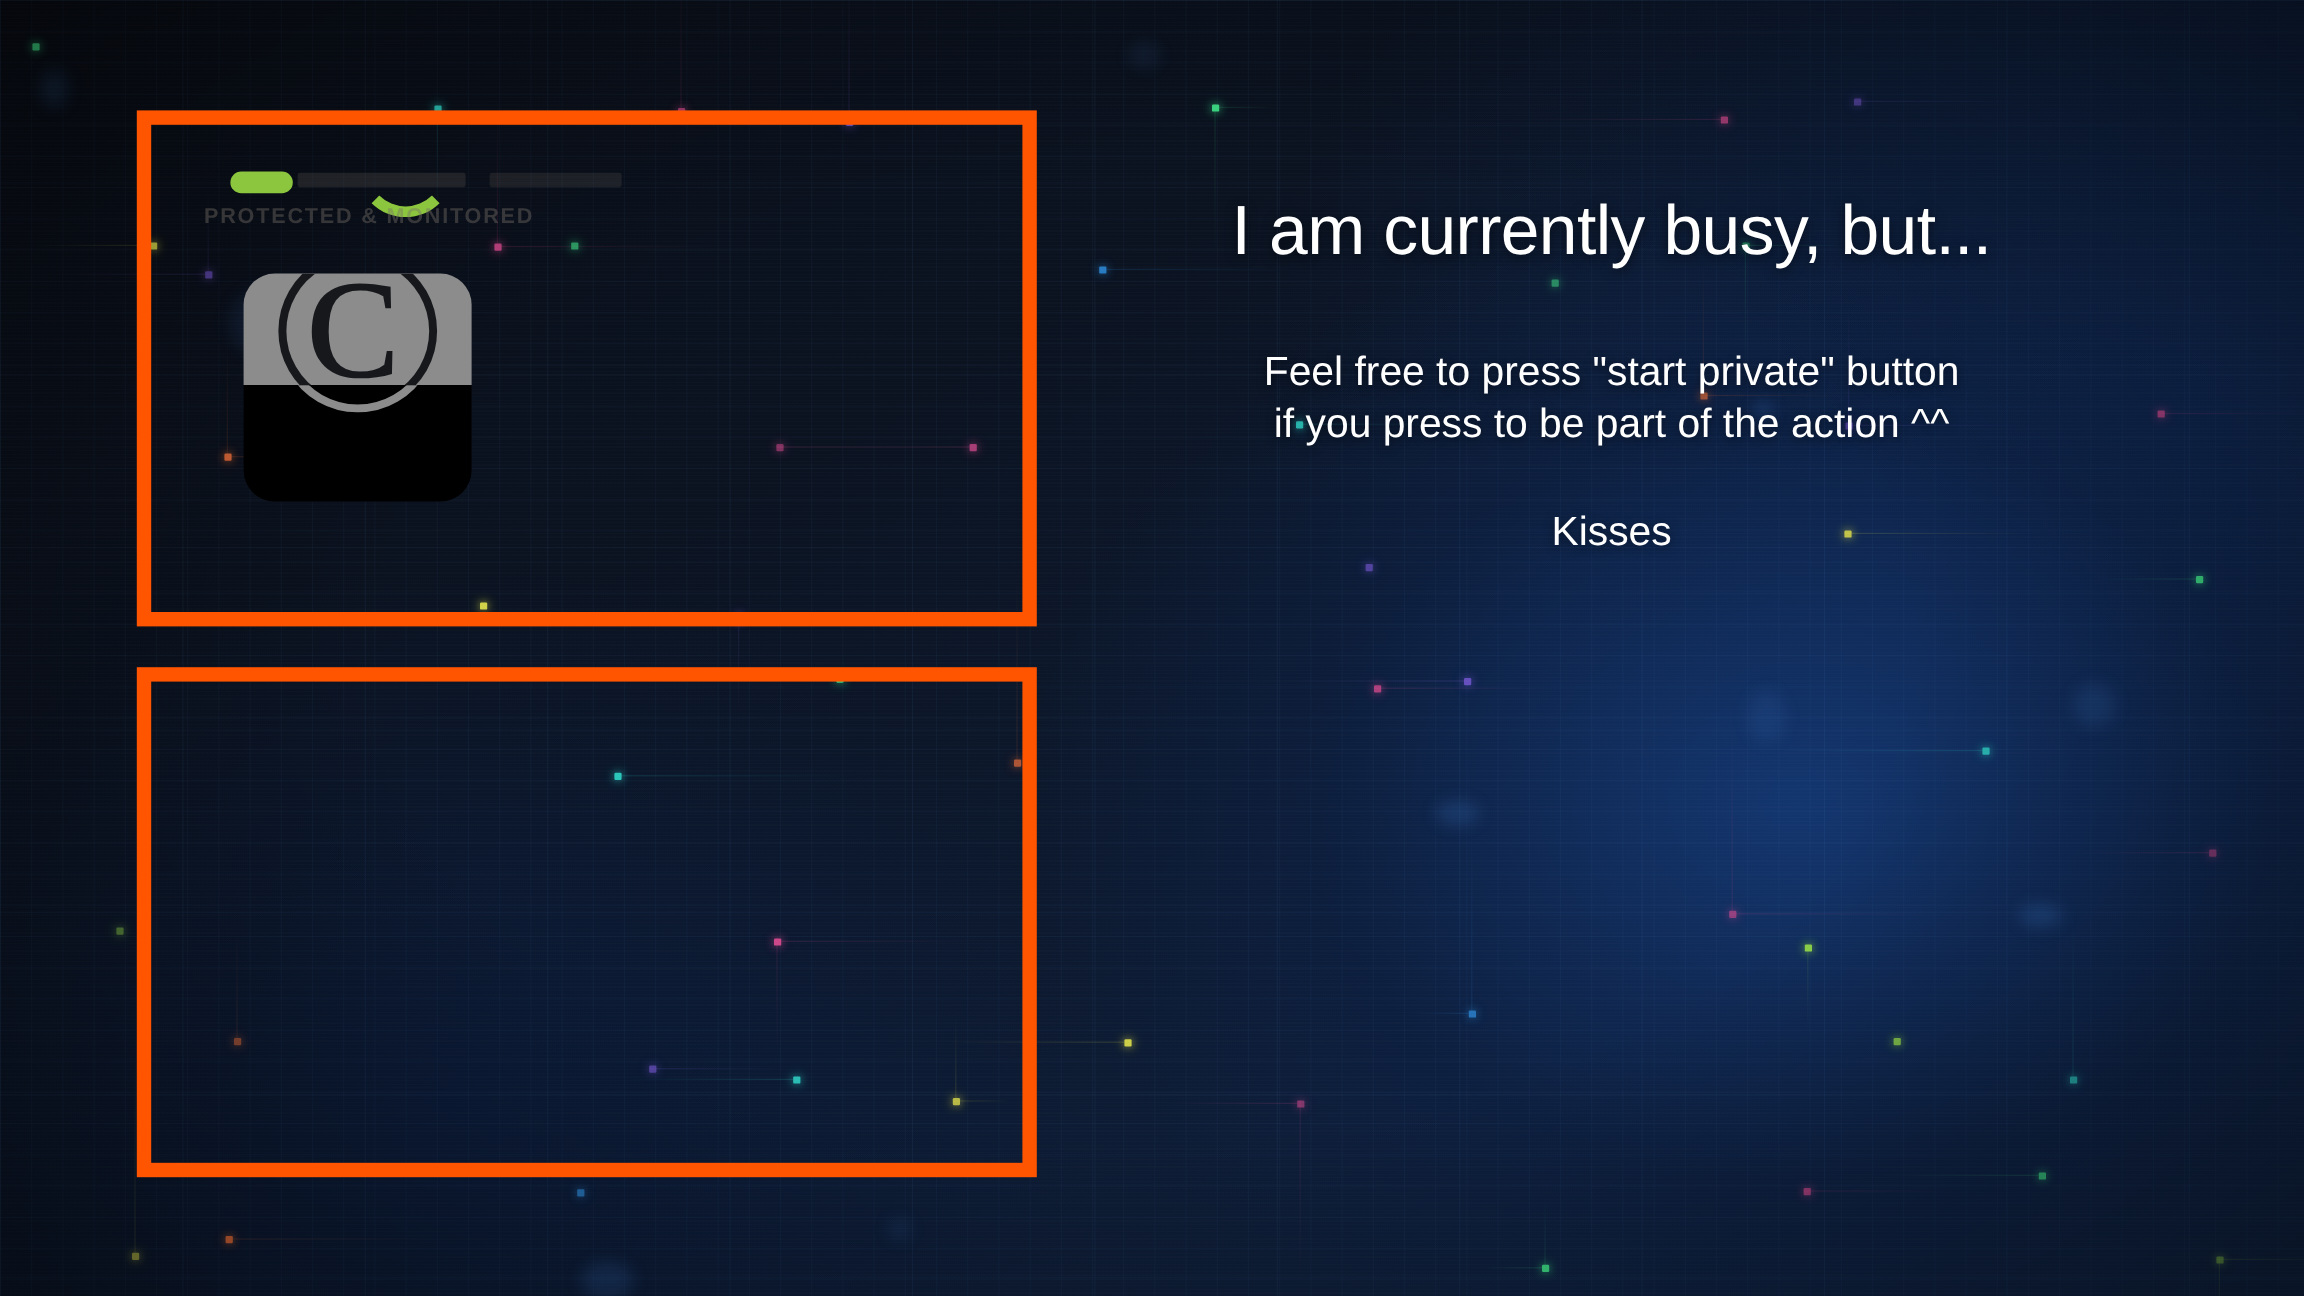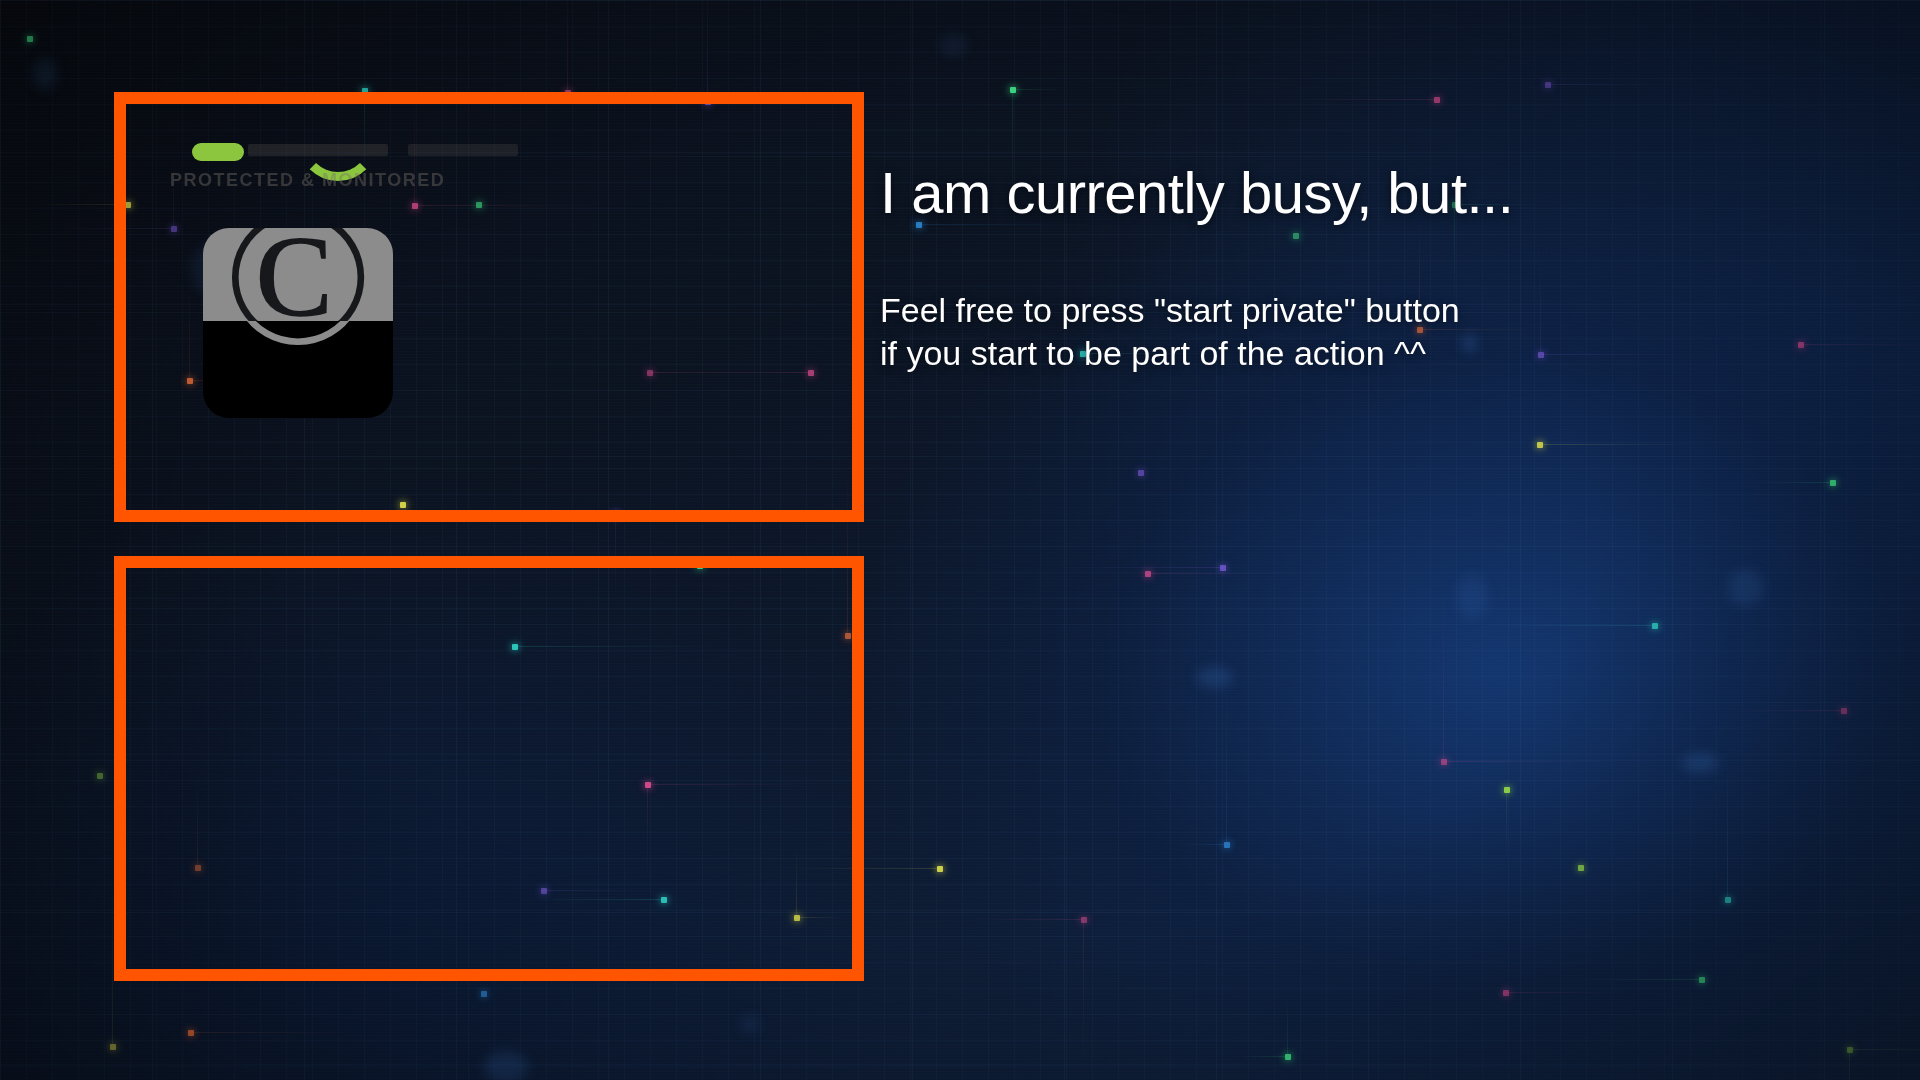--- a/index.html
+++ b/index.html
@@ -255,24 +255,24 @@
     justify-content: center;
     font-size: 34px;
     font-weight: bold;
     color: #8CC63E;
     font-family: "Liberation Sans", sans-serif;
   }
 
   
   #message-col {
     position: absolute;
-    left: 880px;
+    left: 843px;
     top: 160px;
     width: 1000px;
-    text-align: left;
+    text-align: center;
     color: #ffffff;
   }
   #headline {
     font-size: 58px;
     font-weight: normal;
     line-height: 1.15;
     margin: 0;
     text-shadow: 0 2px 10px rgba(0,0,0,0.55);
     letter-spacing: -0.5px;
   }
@@ -457,18 +457,19 @@
     </div>
   </div>
 
   <div id="panel-bottom" class="panel"></div>
 
   <div id="message-col">
     <h1 id="headline">I am currently busy, but...</h1>
 
     <div id="body-lines">
       <div>Feel free to press "start private" button</div>
-      <div>if you start to be part of the action ^^</div>
+      <div>if you press to be part of the action ^^</div>
     </div>
 
+    <div id="signoff">Kisses</div>
   </div>
 
 </div>
 
 </body></html>

